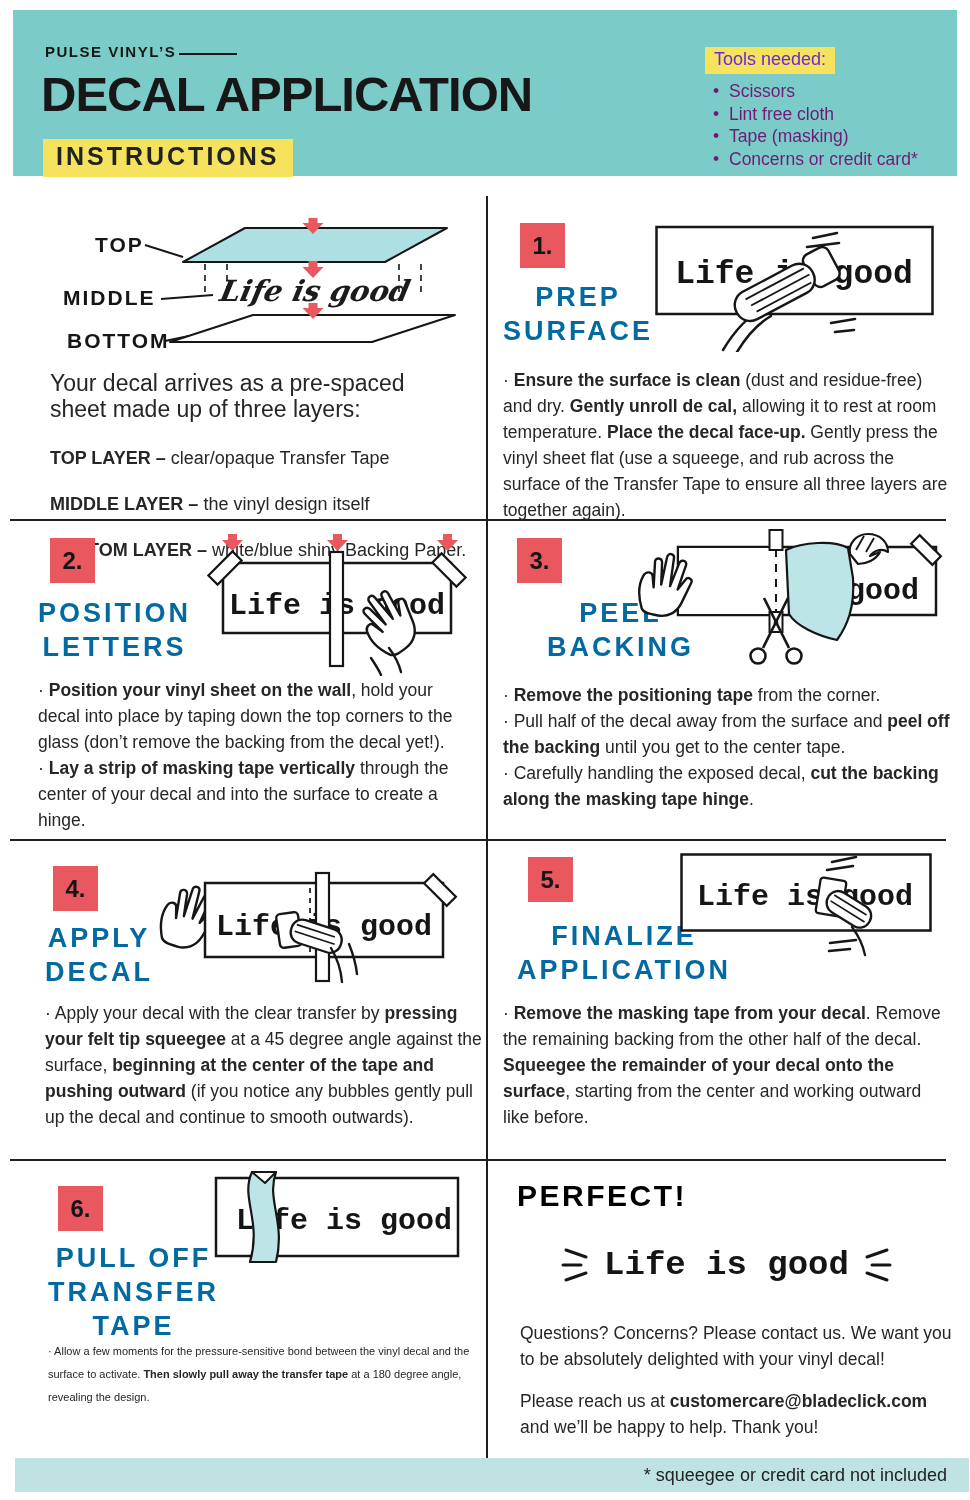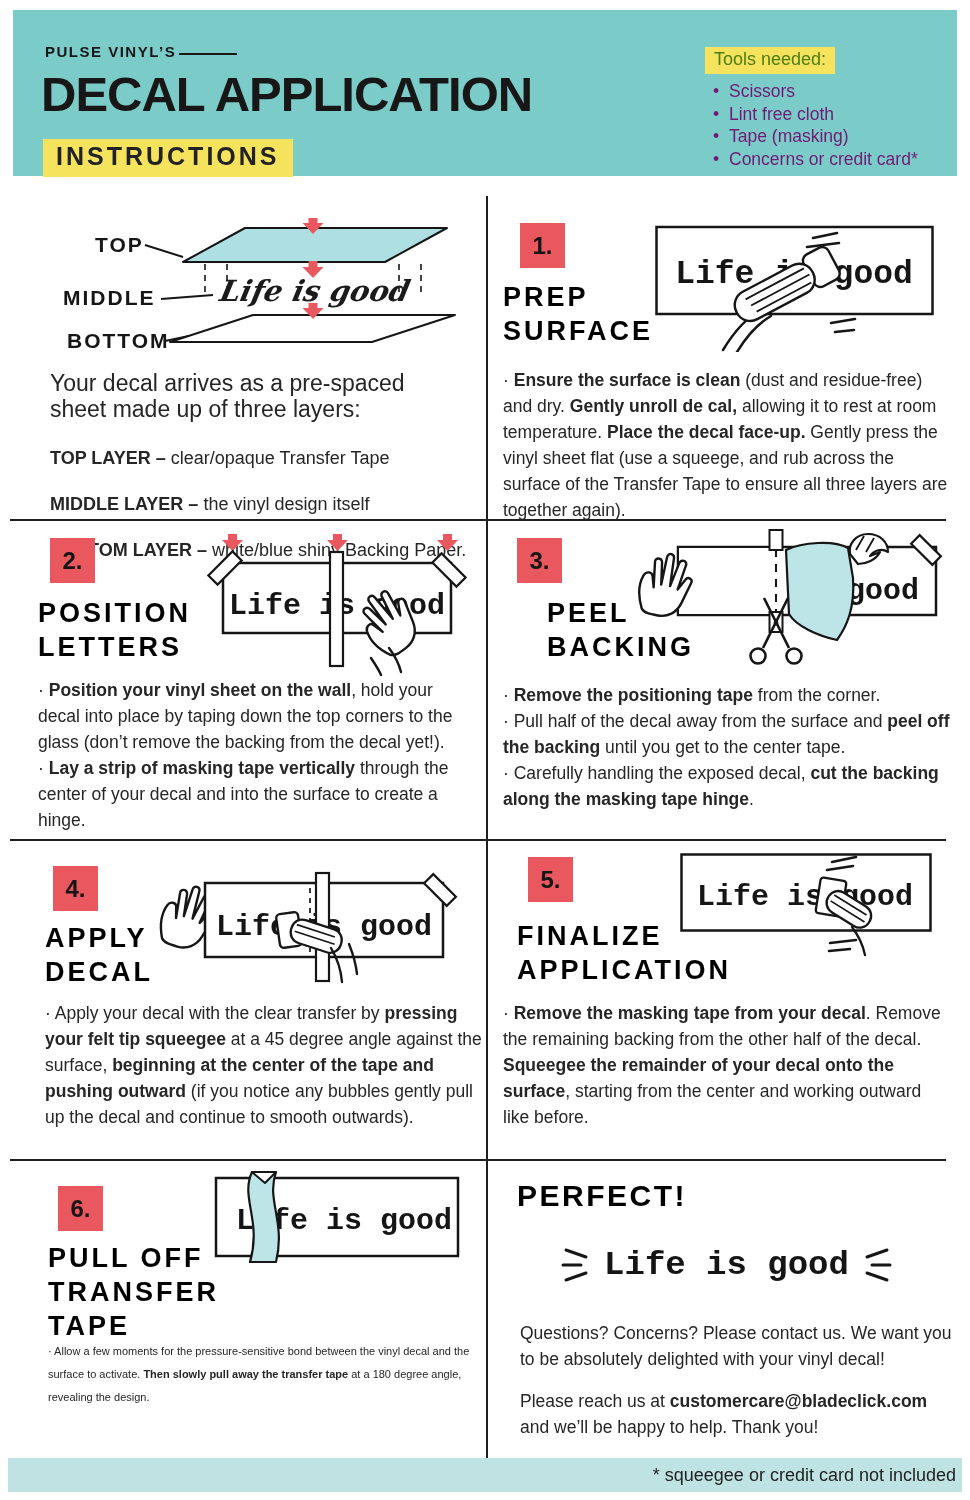--- a/index.html
+++ b/index.html
@@ -7,36 +7,36 @@
   .page{position:relative;width:970px;height:1500px;background:#fff;overflow:hidden;
         font-family:"Liberation Sans",sans-serif;color:#262626;}
   .abs{position:absolute;}
 
   
   .header{left:13px;top:10px;width:944px;height:166px;background:#7BCCC8;}
   .brand{left:32px;top:33px;font-size:15px;font-weight:700;letter-spacing:1.5px;color:#171717;}
   .brand-line{display:inline-block;width:58px;height:2px;background:#171717;margin-left:3px;vertical-align:2px;}
   .page-title{left:28px;top:56px;font-size:49px;font-weight:700;letter-spacing:-1px;color:#171717;white-space:nowrap;}
   .subtitle{left:30px;top:129px;background:#F5E35D;padding:3px 13px 6px;font-size:25px;font-weight:700;letter-spacing:3px;color:#222;}
-  .tools-label{left:692px;top:37px;background:#F5E35D;padding:2px 9px 4px;font-size:18px;color:#4d7c0f;}
+  .tools-label{left:692px;top:37px;background:#F5E35D;padding:2px 9px 4px;font-size:18px;color:#6d28d9;}
   .tools-list{left:700px;top:70px;margin:0;padding:0;list-style:none;font-size:17.5px;line-height:22.5px;color:#701a75;}
   .tools-list li{padding-left:16px;position:relative;}
   .tools-list li::before{content:"•";position:absolute;left:0;top:0;}
 
   
   .vline{left:486px;top:196px;width:2px;height:1262px;background:#1f1f1f;}
   .hline{left:10px;width:936px;height:2px;background:#1f1f1f;}
   .hline1{top:519px;} .hline2{top:839px;} .hline3{top:1159px;}
-  .footer-bar{left:8px;top:1458px;width:954px;height:34px;background:#BFE3E2;
-              font-size:18px;line-height:34px;color:#222;text-align:right;padding-right:6px;}
+  .footer-bar{left:15px;top:1458px;width:954px;height:34px;background:#BFE3E2;
+              font-size:18px;line-height:34px;color:#222;text-align:right;padding-right:22px;}
 
   
   .num-badge{width:45px;height:45px;background:#E9575F;display:flex;align-items:center;justify-content:center;
              font-size:24px;font-weight:700;color:#151515;}
-  .step-title{font-size:27px;font-weight:700;letter-spacing:3px;line-height:34px;color:#000000;white-space:nowrap;}
+  .step-title{font-size:27px;font-weight:700;letter-spacing:3px;line-height:34px;color:#0369a1;white-space:nowrap;text-align:center;}
   .body{font-size:17.5px;line-height:26px;color:#262626;}
   .body .rp{margin:0;}
   b{font-weight:700;}
   .tight{font-size:11px;line-height:23px;}
   .layers .rp{font-size:18px;line-height:28px;}
   .intro-para{font-size:23px;line-height:26px;}
 
   
   .perfect-title{font-size:30px;font-weight:700;letter-spacing:2.5px;color:#000000;}
   .decal-row{display:flex;align-items:center;justify-content:center;gap:14px;}

